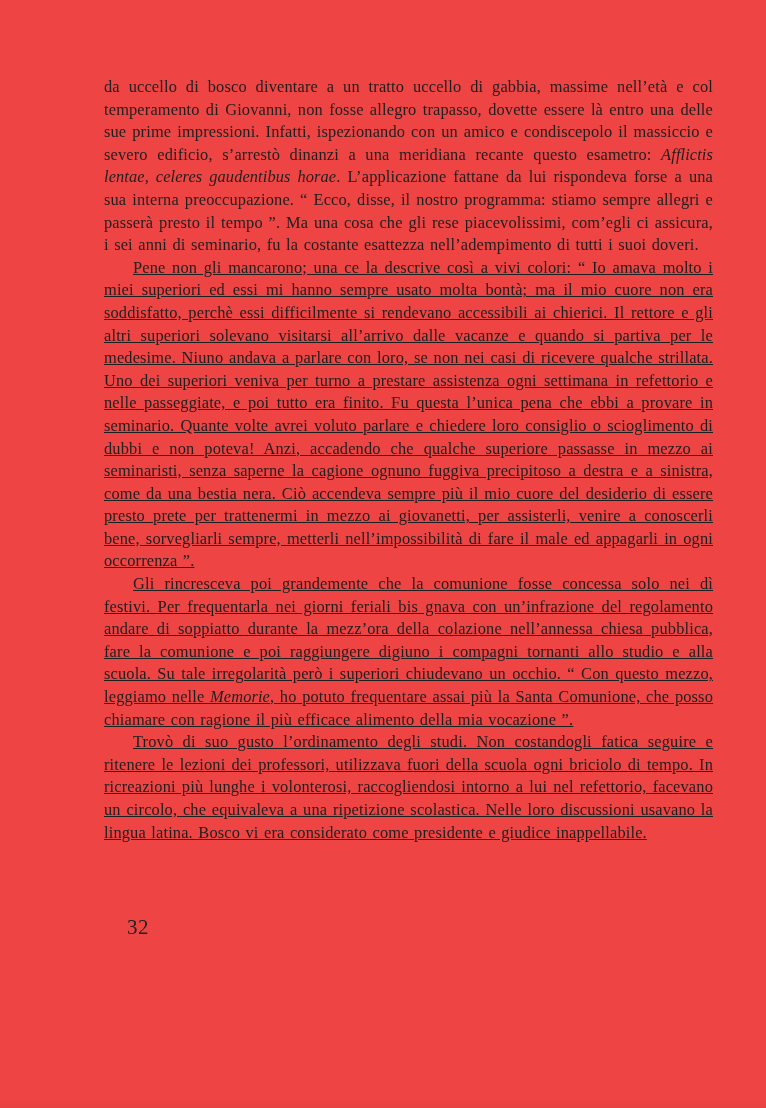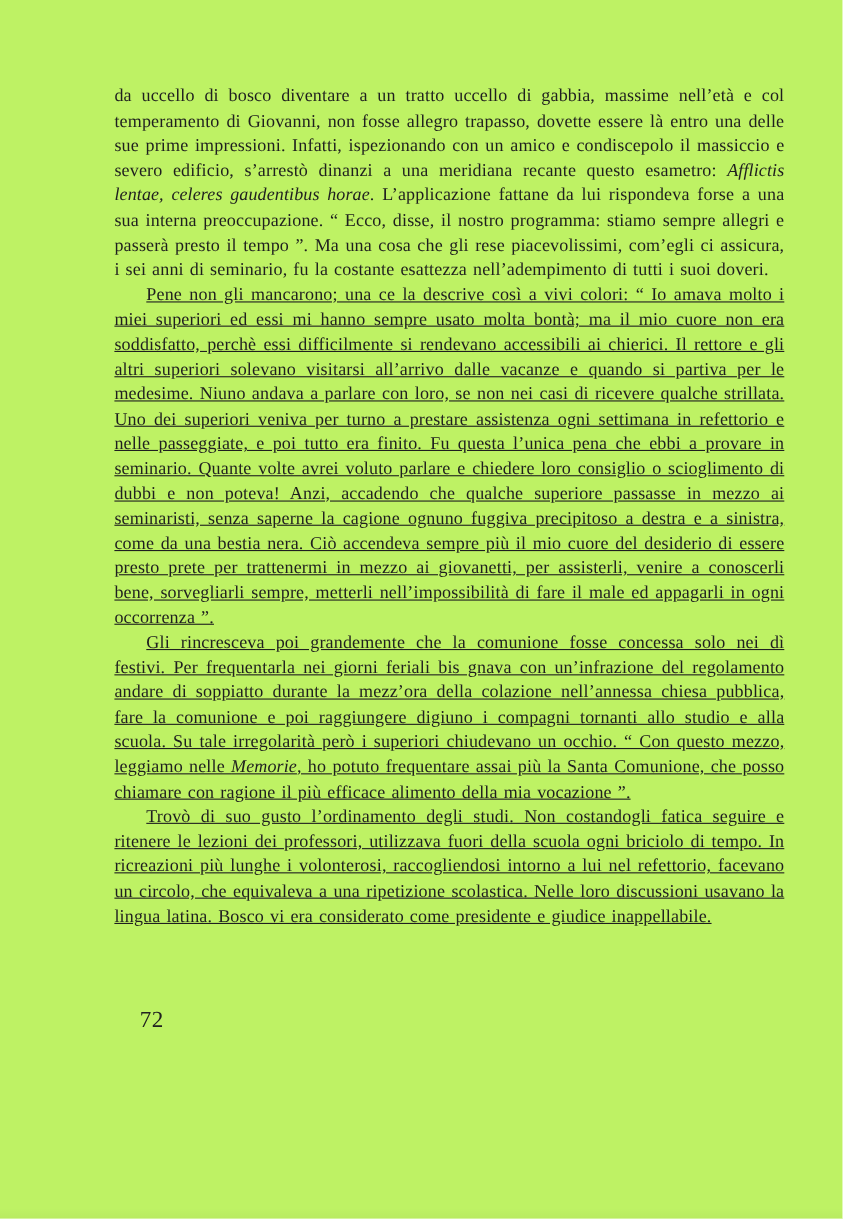--- a/index.html
+++ b/index.html
@@ -4,21 +4,21 @@
 <style>
   html, body {
     margin: 0;
     padding: 0;
     background: #ffffff;
   }
   .scan-page {
     position: relative;
     width: 766px;
     height: 1108px;
-    background: #bef264;
+    background: #ef4444;
     overflow: hidden;
     font-family: "Liberation Serif", "DejaVu Serif", serif;
     color: #1f1f1f;
   }
   .text-block {
     position: absolute;
     left: 104px;
     top: 76px;
     width: 609px;
     font-size: 16.4px;
@@ -66,17 +66,17 @@
     <p class="para"><span>da uccello di bosco diventare a un tratto uccello di gabbia, massime nell’età e col temperamento di Giovanni, non fosse allegro trapasso, dovette essere là entro una delle sue prime impressioni. Infatti, ispezionando con un amico e condiscepolo il massiccio e severo edificio, s’arrestò dinanzi a una meridiana recante questo esametro: </span><span class="em">Afflictis lentae, celeres gaudentibus horae</span><span>. L’applicazione fattane da lui rispondeva forse a una sua interna preoccupazione. “ Ecco, disse, il nostro programma: stiamo sempre allegri e passerà presto il tempo ”. Ma una cosa che gli rese piacevolissimi, com’egli ci assicura, i sei anni di seminario, fu la costante esattezza nell’adempimento di tutti i suoi doveri.</span></p>
 
     <p class="para indent"><span>Pene non gli mancarono; una ce la descrive così a vivi colori: “ Io amava molto i miei superiori ed essi mi hanno sempre usato molta bontà; ma il mio cuore non era soddisfatto, perchè essi difficilmente si rendevano accessibili ai chierici. Il rettore e gli altri superiori solevano visitarsi all’arrivo dalle vacanze e quando si partiva per le medesime. Niuno andava a parlare con loro, se non nei casi di ricevere qualche strillata. Uno dei superiori veniva per turno a prestare assistenza ogni settimana in refettorio e nelle passeggiate, e poi tutto era finito. Fu questa l’unica pena che ebbi a provare in seminario. Quante volte avrei voluto parlare e chiedere loro consiglio o scioglimento di dubbi e non poteva! Anzi, accadendo che qualche superiore passasse in mezzo ai seminaristi, senza saperne la cagione ognuno fuggiva precipitoso a destra e a sinistra, come da una bestia nera. Ciò accendeva sempre più il mio cuore del desiderio di essere presto prete per trattenermi in mezzo ai giovanetti, per assisterli, venire a conoscerli bene, sorvegliarli sempre, metterli nell’impossibilità di fare il male ed appagarli in ogni occorrenza ”.</span></p>
 
     <p class="para indent"><span>Gli rincresceva poi grandemente che la comunione fosse concessa solo nei dì festivi. Per frequentarla nei giorni feriali bis gnava con un’infrazione del regolamento andare di soppiatto durante la mezz’ora della colazione nell’annessa chiesa pubblica, fare la comunione e poi raggiungere digiuno i compagni tornanti allo studio e alla scuola. Su tale irregolarità però i superiori chiudevano un occhio. “ Con questo mezzo, leggiamo nelle </span><span class="em">Memorie</span><span>, ho potuto frequentare assai più la Santa Comunione, che posso chiamare con ragione il più efficace alimento della mia vocazione ”.</span></p>
 
     <p class="para indent"><span>Trovò di suo gusto l’ordinamento degli studi. Non costandogli fatica seguire e ritenere le lezioni dei professori, utilizzava fuori della scuola ogni briciolo di tempo. In ricreazioni più lunghe i volonterosi, raccogliendosi intorno a lui nel refettorio, facevano un circolo, che equivaleva a una ripetizione scolastica. Nelle loro discussioni usavano la lingua latina. Bosco vi era considerato come presidente e giudice inappellabile.</span></p>
 
   </div>
 
-  <div class="page-number">72</div>
+  <div class="page-number">32</div>
 
   <div class="scan-edge"></div>
 
 </div>
 
 </body></html>

